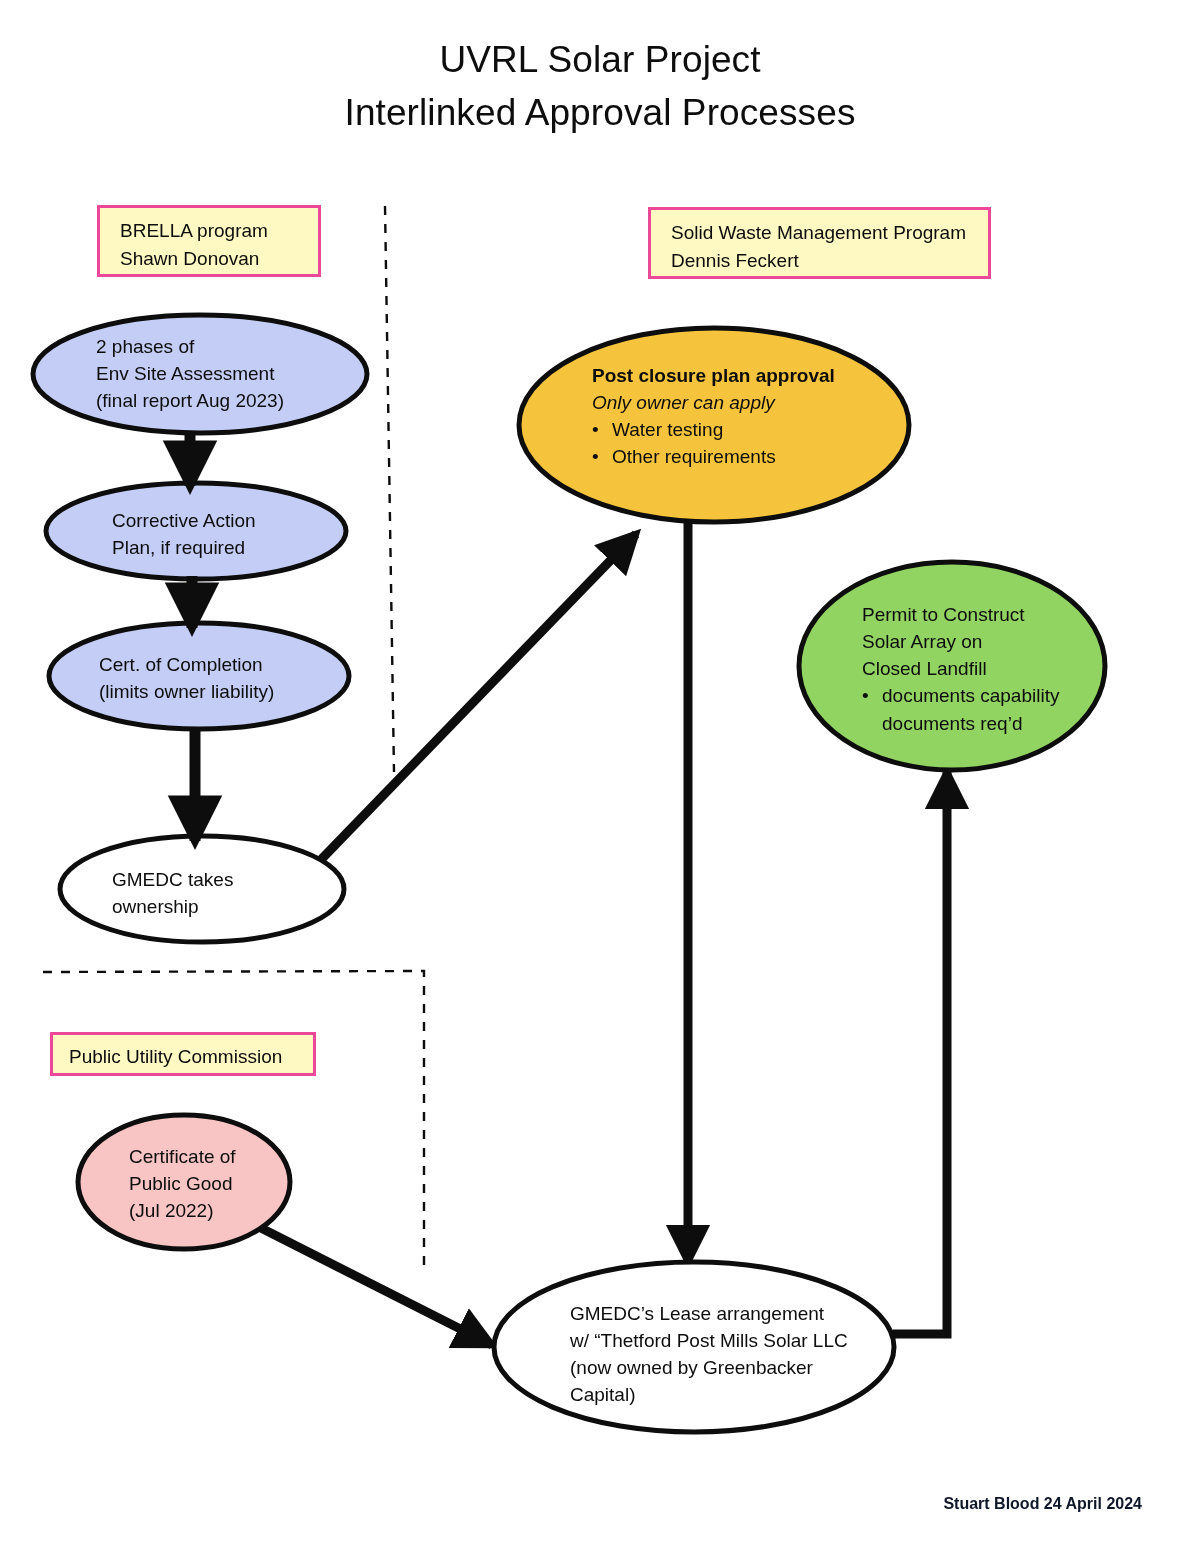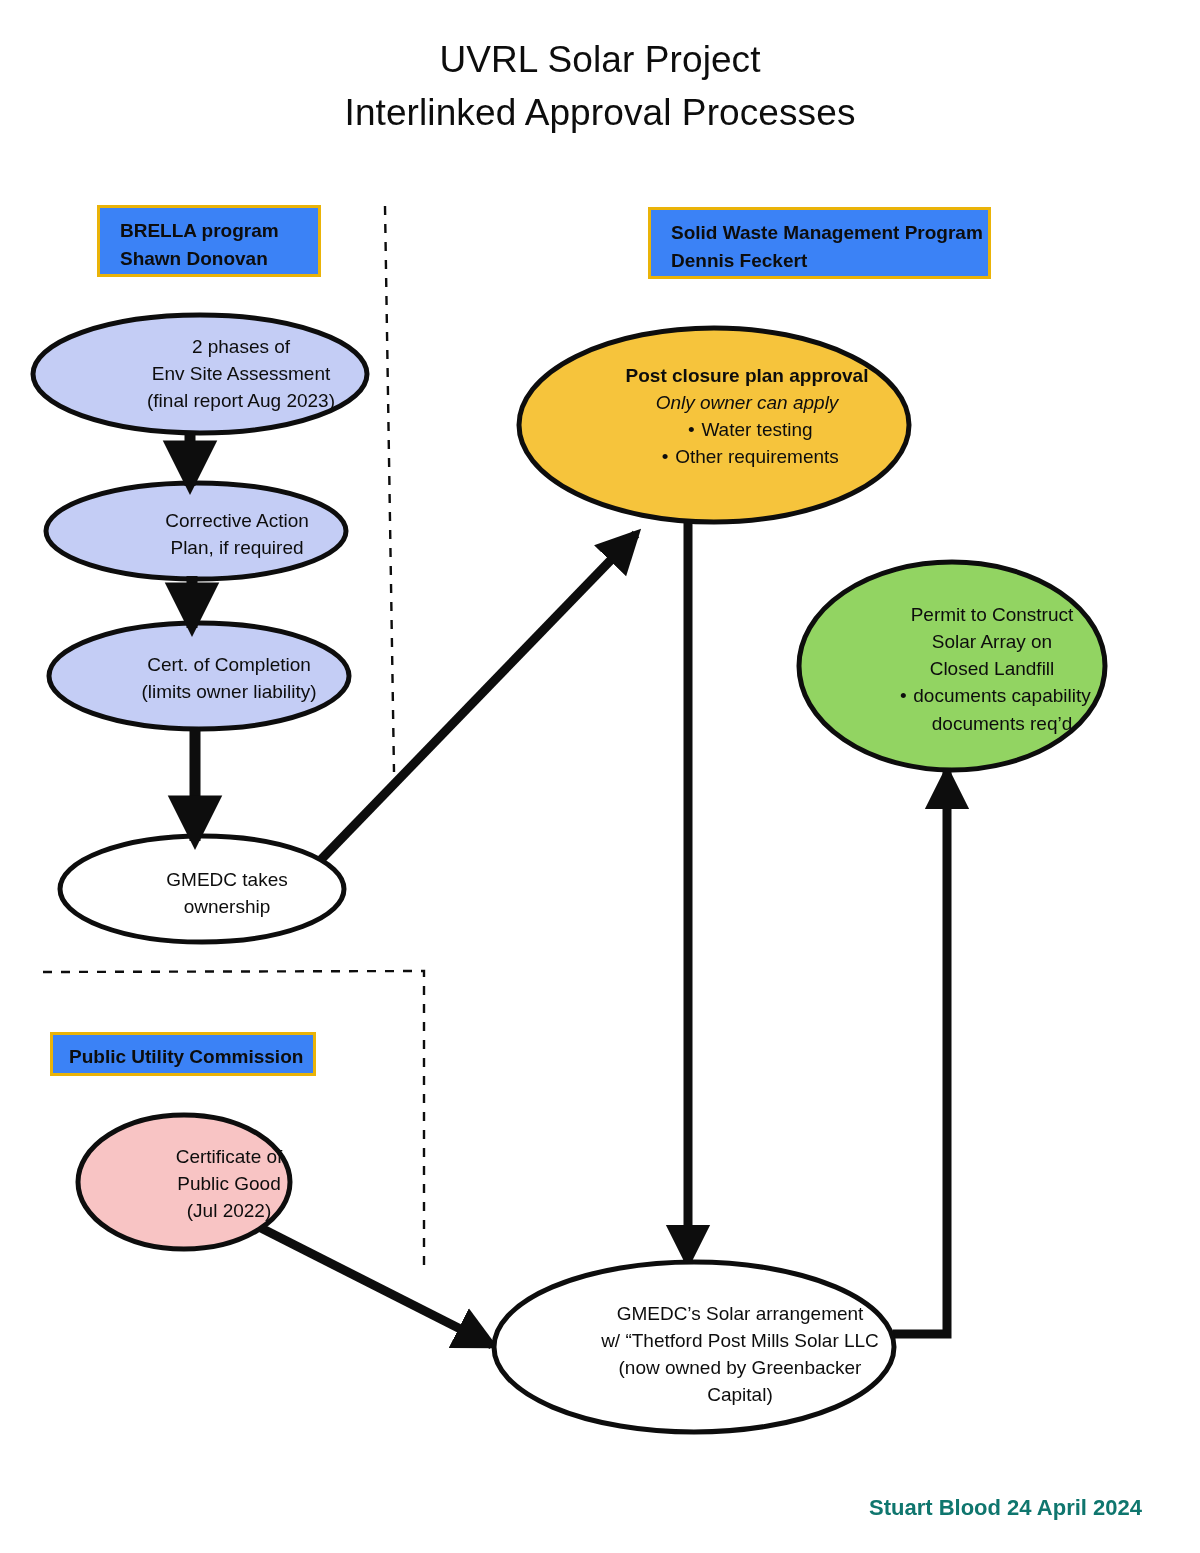--- a/index.html
+++ b/index.html
@@ -37,38 +37,37 @@
     font-size: 37px;
     line-height: 1.42;
     letter-spacing: 0.1px;
     color: #0d0d0d;
     margin-top: 16px;
   }
   .title-line { display: block; }
 
   .legend-box {
     position: absolute;
-    border: 3px solid #eab308;
-    background: #3b82f6;
+    border: 3px solid #ec4899;
+    background: #fef9c3;
     box-sizing: border-box;
     padding: 9px 14px 10px 20px;
     font-size: 19px;
     line-height: 1.45;
     color: #0d0d0d;
-    font-weight: bold;
   }
   .legend-box .lb-line { display: block; white-space: nowrap; }
 
   .node-label {
     position: absolute;
     box-sizing: border-box;
     font-size: 19px;
     line-height: 1.43;
     color: #0d0d0d;
-    text-align: center;
+    text-align: left;
     pointer-events: none;
   }
   .node-label .nl-line { display: block; white-space: nowrap; }
   .nl-bold { font-weight: bold; }
   .nl-italic { font-style: italic; }
   .nl-bullet {
     display: block;
     white-space: nowrap;
     padding-left: 20px;
     text-indent: -20px;
@@ -82,23 +81,23 @@
   .nl-bullet-cont {
     display: block;
     white-space: nowrap;
     padding-left: 20px;
   }
 
   .footer-credit {
     position: absolute;
     right: 58px;
     top: 1495px;
-    font-size: 22px;
+    font-size: 16px;
     font-weight: bold;
-    color: #0f766e;
+    color: #0f172a;
     white-space: nowrap;
   }
 </style>
 </head>
 <body>
 
 <div id="diagram-root">
 
   <div class="title-block">
     <span class="title-line">UVRL Solar Project</span>
@@ -209,21 +208,21 @@
     <span class="nl-bullet-cont">documents req’d</span>
   </div>
 
   <div class="node-label" style="left:129px; top:1143px; width:200px;">
     <span class="nl-line">Certificate of</span>
     <span class="nl-line">Public Good</span>
     <span class="nl-line">(Jul 2022)</span>
   </div>
 
   <div class="node-label" style="left:570px; top:1300px; width:340px;">
-    <span class="nl-line">GMEDC’s Solar arrangement</span>
+    <span class="nl-line">GMEDC’s Lease arrangement</span>
     <span class="nl-line">w/ “Thetford Post Mills Solar LLC</span>
     <span class="nl-line">(now owned by Greenbacker</span>
     <span class="nl-line">Capital)</span>
   </div>
 
   <div class="footer-credit">Stuart Blood 24 April 2024</div>
 
 </div>
 
 </body></html>

